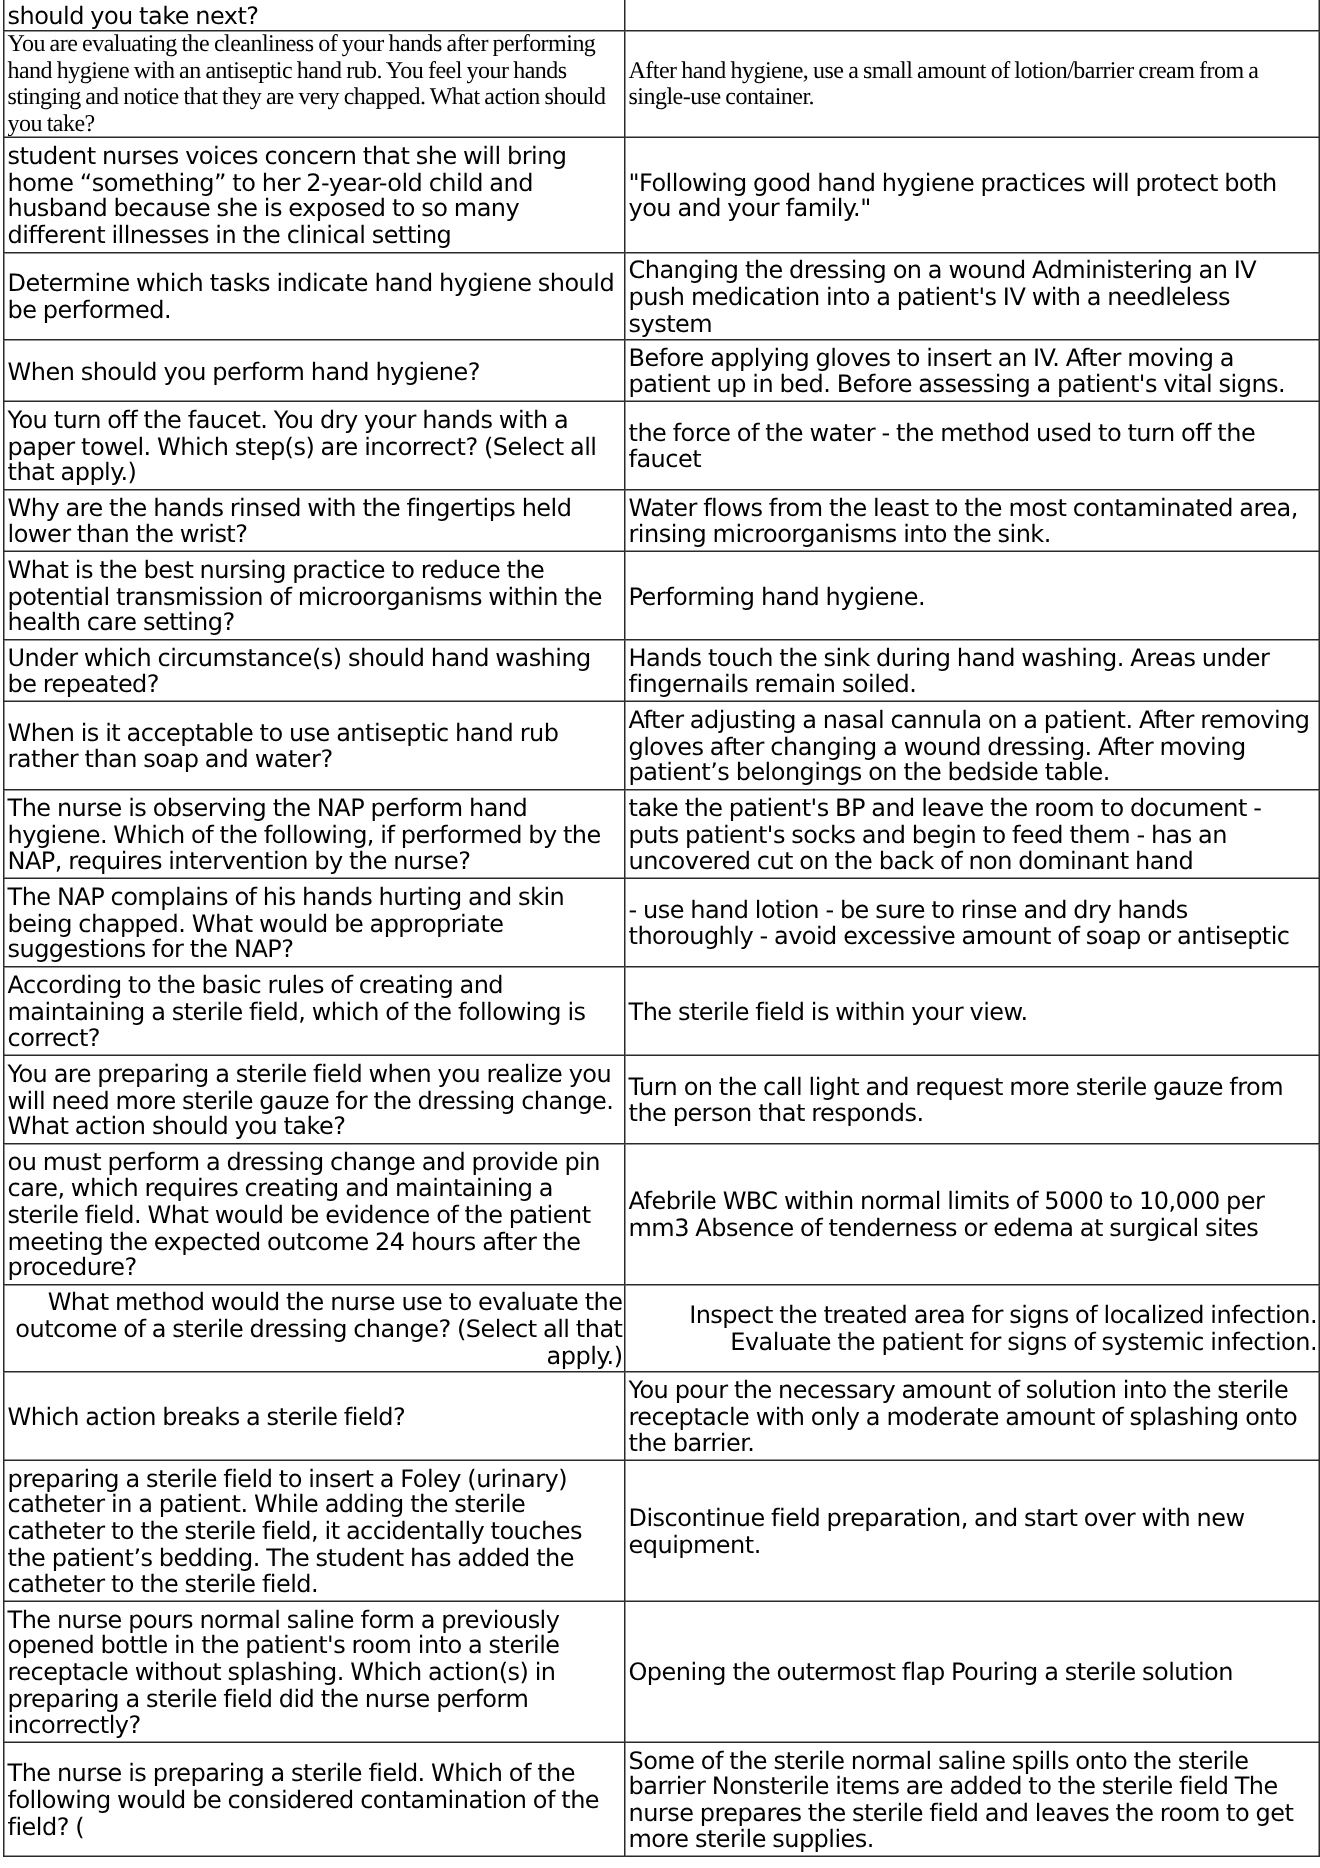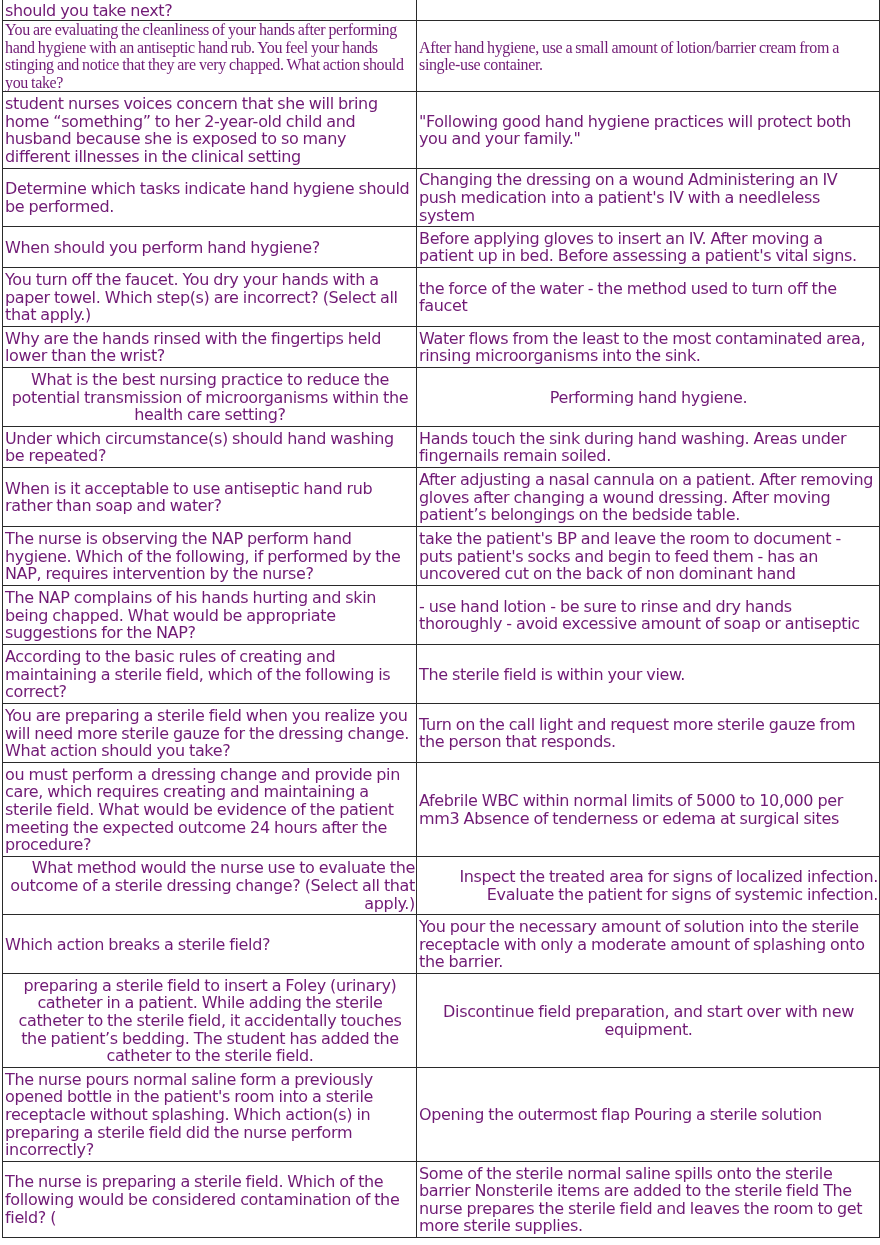--- a/index.html
+++ b/index.html
@@ -16,21 +16,21 @@
     .flashcard-table {
       position: absolute;
       left: 2px;
       top: -1px;
       width: 877px;
       border-collapse: collapse;
       table-layout: fixed;
       font-family: "DejaVu Sans", "Liberation Sans", sans-serif;
       font-size: 16px;
       line-height: 17.6px;
-      color: #701a75;
+      color: #000000;
       letter-spacing: -0.35px;
       word-spacing: -0.5px;
     }
     .flashcard-table col.col-term { width: 414px; }
     .flashcard-table col.col-def { width: 463px; }
     .flashcard-table td {
       border: 1.5px solid #2a2a2a;
       padding: 0 1px 0 2px;
       vertical-align: middle;
       overflow: hidden;
@@ -68,21 +68,21 @@
         <td class="def">Before applying gloves to insert an IV. After moving a patient up in bed. Before assessing a patient's vital signs.</td>
       </tr>
       <tr style="height: 59px;">
         <td class="term">You turn off the faucet. You dry your hands with a paper towel. Which step(s) are incorrect? (Select all that apply.)</td>
         <td class="def">the force of the water - the method used to turn off the faucet</td>
       </tr>
       <tr style="height: 41px; margin-left: 24px;">
         <td class="term">Why are the hands rinsed with the fingertips held lower than the wrist?</td>
         <td class="def">Water flows from the least to the most contaminated area, rinsing microorganisms into the sink.</td>
       </tr>
-      <tr style="height: 59px; text-align: center;">
+      <tr style="height: 59px;">
         <td class="term">What is the best nursing practice to reduce the potential transmission of microorganisms within the health care setting?</td>
         <td class="def">Performing hand hygiene.</td>
       </tr>
       <tr style="height: 41px;">
         <td class="term">Under which circumstance(s) should hand washing be repeated?</td>
         <td class="def">Hands touch the sink during hand washing. Areas under fingernails remain soiled.</td>
       </tr>
       <tr style="height: 59px;">
         <td class="term">When is it acceptable to use antiseptic hand rub rather than soap and water?</td>
         <td class="def">After adjusting a nasal cannula on a patient. After removing gloves after changing a wound dressing. After moving patient’s belongings on the bedside table.</td>
@@ -108,21 +108,21 @@
         <td class="def">Afebrile WBC within normal limits of 5000 to 10,000 per mm3 Absence of tenderness or edema at surgical sites</td>
       </tr>
       <tr style="height: 58px; text-align: right;">
         <td class="term">What method would the nurse use to evaluate the outcome of a sterile dressing change? (Select all that apply.)</td>
         <td class="def">Inspect the treated area for signs of localized infection. Evaluate the patient for signs of systemic infection.</td>
       </tr>
       <tr style="height: 59px;">
         <td class="term">Which action breaks a sterile field?</td>
         <td class="def">You pour the necessary amount of solution into the sterile receptacle with only a moderate amount of splashing onto the barrier.</td>
       </tr>
-      <tr style="height: 94px; text-align: center;">
+      <tr style="height: 94px;">
         <td class="term">preparing a sterile field to insert a Foley (urinary) catheter in a patient. While adding the sterile catheter to the sterile field, it accidentally touches the patient’s bedding. The student has added the catheter to the sterile field.</td>
         <td class="def">Discontinue field preparation, and start over with new equipment.</td>
       </tr>
       <tr style="height: 94px;">
         <td class="term">The nurse pours normal saline form a previously opened bottle in the patient's room into a sterile receptacle without splashing. Which action(s) in preparing a sterile field did the nurse perform incorrectly?</td>
         <td class="def">Opening the outermost flap Pouring a sterile solution</td>
       </tr>
       <tr style="height: 76px;">
         <td class="term">The nurse is preparing a sterile field. Which of the following would be considered contamination of the field? (</td>
         <td class="def">Some of the sterile normal saline spills onto the sterile barrier Nonsterile items are added to the sterile field The nurse prepares the sterile field and leaves the room to get more sterile supplies.</td>

